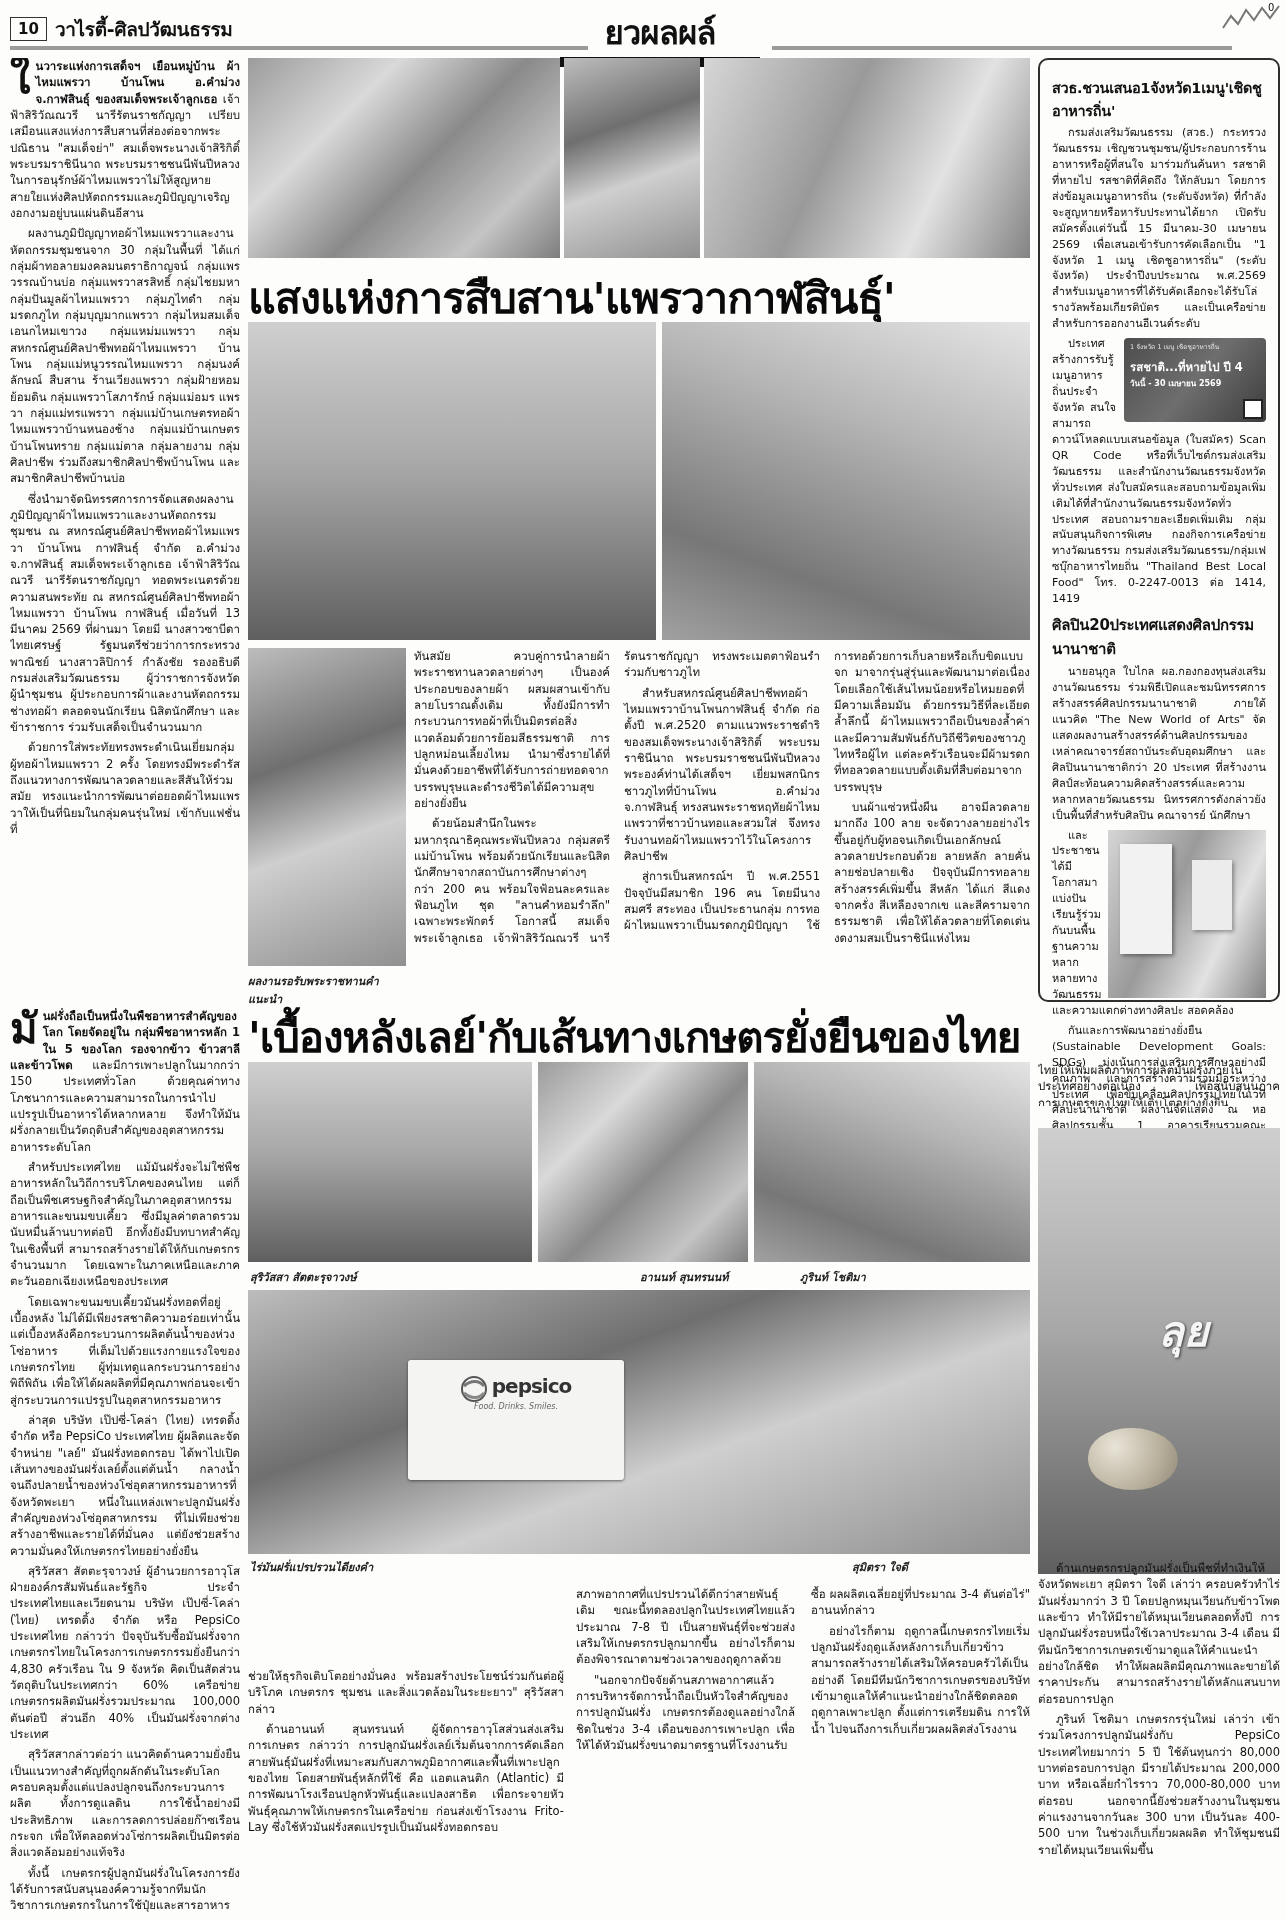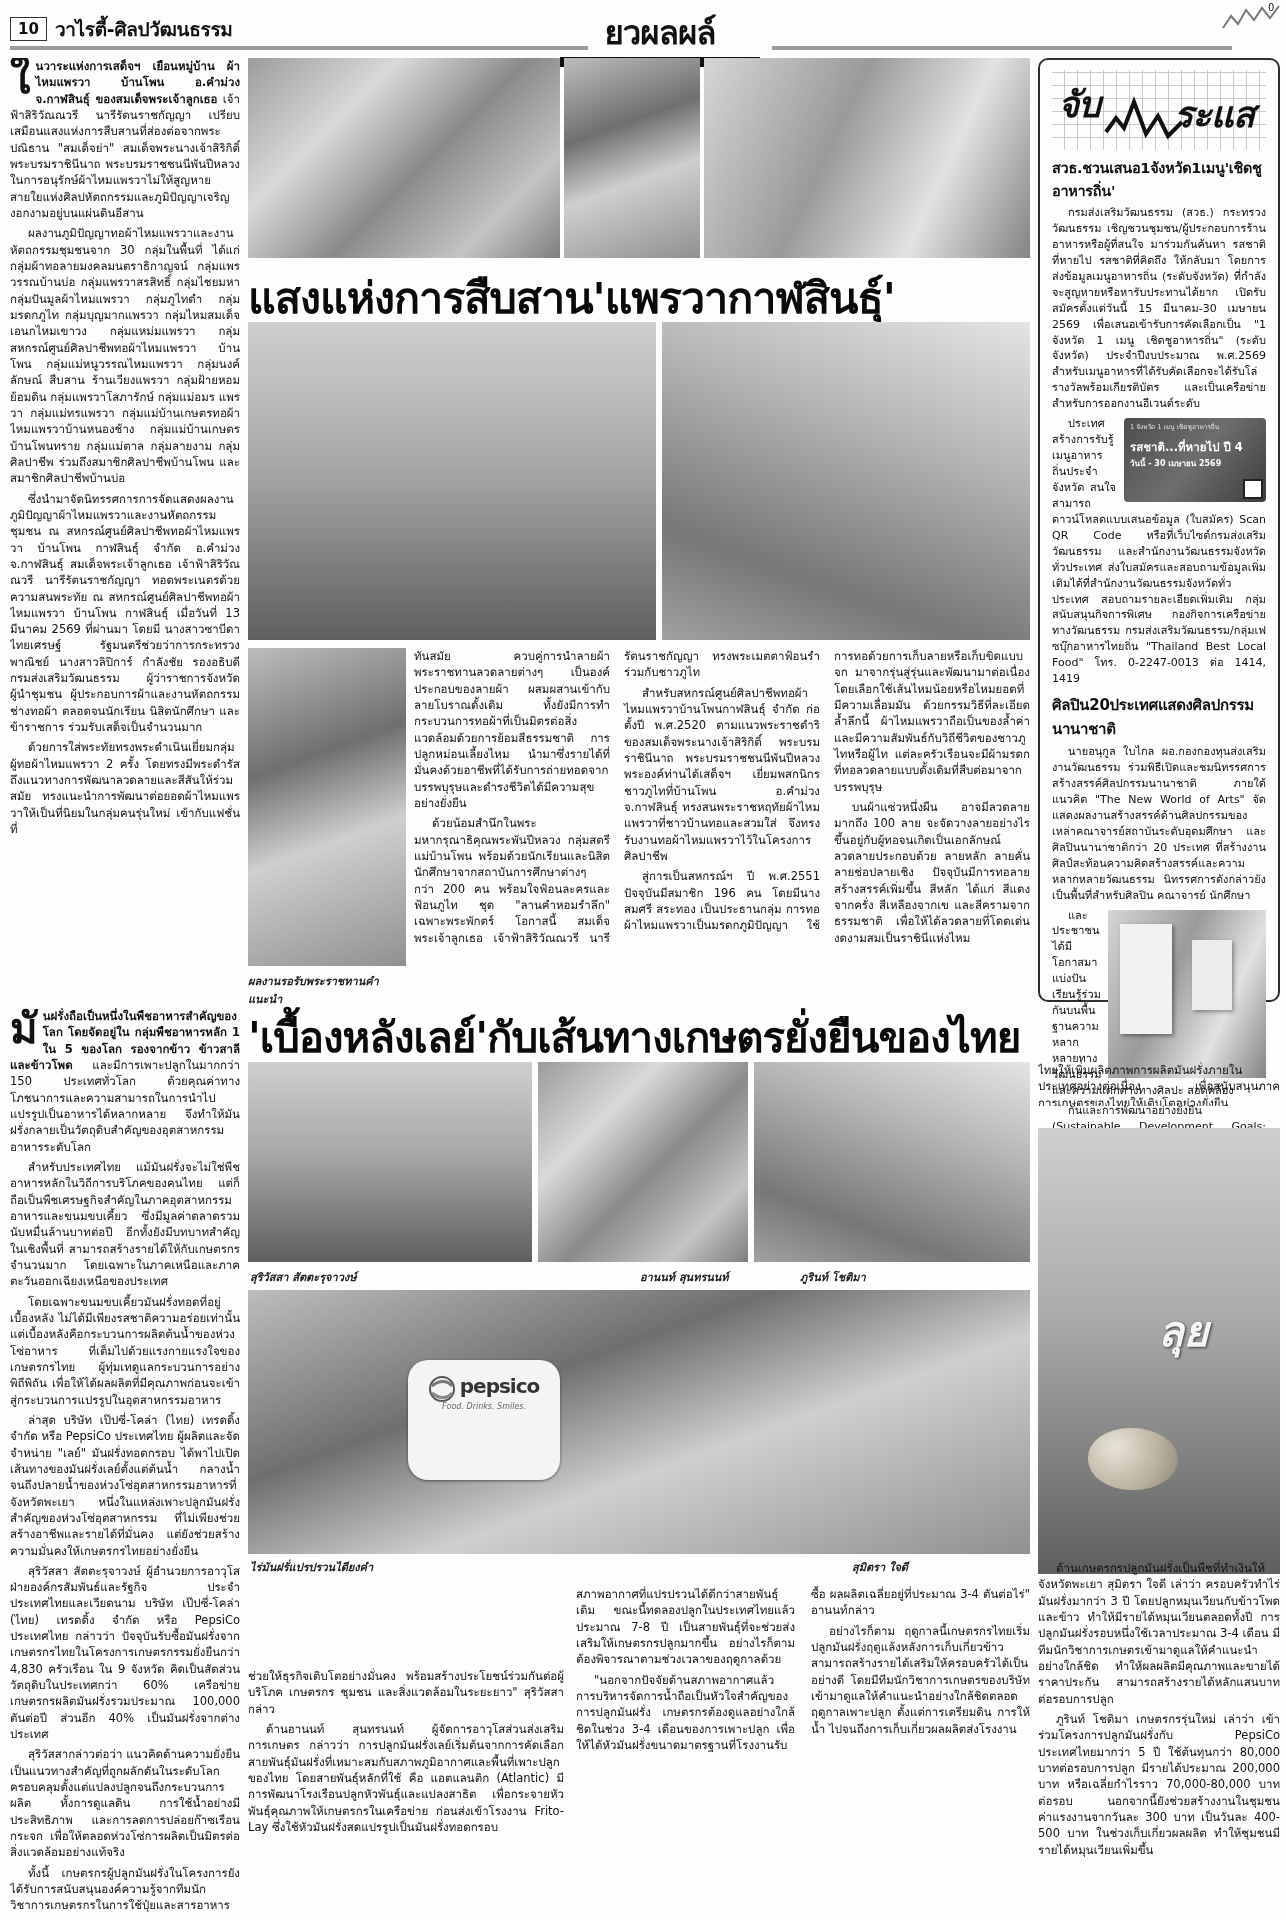--- a/index.html
+++ b/index.html
@@ -82,27 +82,20 @@
 
   <div class="abs body-txt jt" style="left:414px;top:648px;width:616px;height:352px;column-count:3;column-gap:14px;overflow:hidden;">
     <p class="nofirst">ทันสมัย ควบคู่การนำลายผ้าพระราชทานลวดลายต่างๆ เป็นองค์ประกอบของลายผ้า ผสมผสานเข้ากับลายโบราณดั้งเดิม ทั้งยังมีการทำกระบวนการทอผ้าที่เป็นมิตรต่อสิ่งแวดล้อมด้วยการย้อมสีธรรมชาติ การปลูกหม่อนเลี้ยงไหม นำมาซึ่งรายได้ที่มั่นคงด้วยอาชีพที่ได้รับการถ่ายทอดจากบรรพบุรุษและดำรงชีวิตได้มีความสุขอย่างยั่งยืน</p>
     <p>ด้วยน้อมสำนึกในพระมหากรุณาธิคุณพระพันปีหลวง กลุ่มสตรีแม่บ้านโพน พร้อมด้วยนักเรียนและนิสิตนักศึกษาจากสถาบันการศึกษาต่างๆ กว่า 200 คน พร้อมใจฟ้อนละครและฟ้อนภูไท ชุด "ลานคำหอมรำลึก" เฉพาะพระพักตร์ โอกาสนี้ สมเด็จพระเจ้าลูกเธอ เจ้าฟ้าสิริวัณณวรี นารีรัตนราชกัญญา ทรงพระเมตตาฟ้อนรำร่วมกับชาวภูไท</p>
     <p>สำหรับสหกรณ์ศูนย์ศิลปาชีพทอผ้าไหมแพรวาบ้านโพนกาฬสินธุ์ จำกัด ก่อตั้งปี พ.ศ.2520 ตามแนวพระราชดำริของสมเด็จพระนางเจ้าสิริกิติ์ พระบรมราชินีนาถ พระบรมราชชนนีพันปีหลวง พระองค์ท่านได้เสด็จฯ เยี่ยมพสกนิกรชาวภูไทที่บ้านโพน อ.คำม่วง จ.กาฬสินธุ์ ทรงสนพระราชหฤทัยผ้าไหมแพรวาที่ชาวบ้านทอและสวมใส่ จึงทรงรับงานทอผ้าไหมแพรวาไว้ในโครงการศิลปาชีพ</p>
     <p>สู่การเป็นสหกรณ์ฯ ปี พ.ศ.2551 ปัจจุบันมีสมาชิก 196 คน โดยมีนางสมศรี สระทอง เป็นประธานกลุ่ม การทอผ้าไหมแพรวาเป็นมรดกภูมิปัญญา ใช้การทอด้วยการเก็บลายหรือเก็บขิดแบบจก มาจากรุ่นสู่รุ่นและพัฒนามาต่อเนื่อง โดยเลือกใช้เส้นไหมน้อยหรือไหมยอดที่มีความเลื่อมมัน ด้วยกรรมวิธีที่ละเอียดล้ำลึกนี้ ผ้าไหมแพรวาถือเป็นของล้ำค่าและมีความสัมพันธ์กับวิถีชีวิตของชาวภูไทหรือผู้ไท แต่ละครัวเรือนจะมีผ้ามรดกที่ทอลวดลายแบบดั้งเดิมที่สืบต่อมาจากบรรพบุรุษ</p>
     <p>บนผ้าแซ่วหนึ่งผืน อาจมีลวดลายมากถึง 100 ลาย จะจัดวางลายอย่างไรขึ้นอยู่กับผู้ทอจนเกิดเป็นเอกลักษณ์ ลวดลายประกอบด้วย ลายหลัก ลายคั่น ลายช่อปลายเชิง ปัจจุบันมีการทอลายสร้างสรรค์เพิ่มขึ้น สีหลัก ได้แก่ สีแดงจากครั่ง สีเหลืองจากเข และสีครามจากธรรมชาติ เพื่อให้ได้ลวดลายที่โดดเด่นงดงามสมเป็นราชินีแห่งไหม</p>
   </div>
 
   <div class="abs sidebar-box" style="left:1038px;top:58px;width:242px;height:944px;padding:10px 12px;box-sizing:border-box;">
-    <div class="gridbg" style="height:80px;position:relative;margin-bottom:6px;">
-      <span class="kl-txt abs" style="left:6px;top:6px;">จับ</span>
-      <svg class="abs" style="left:52px;top:26px;" width="80" height="44" viewBox="0 0 80 44">
-        <polyline points="2,36 12,22 20,32 30,6 42,38 54,20 64,40 78,26" fill="none" stroke="#111" stroke-width="4"></polyline>
-      </svg>
-      <span class="kl-txt abs" style="left:122px;top:16px;">ระแส</span>
-    </div>
 
     <div class="subhead">สวธ.ชวนเสนอ1จังหวัด1เมนู'เชิดชูอาหารถิ่น'</div>
     <div class="side-txt jt">
       <p>กรมส่งเสริมวัฒนธรรม (สวธ.) กระทรวงวัฒนธรรม เชิญชวนชุมชน/ผู้ประกอบการร้านอาหารหรือผู้ที่สนใจ มาร่วมกันค้นหา รสชาติที่หายไป รสชาติที่คิดถึง ให้กลับมา โดยการส่งข้อมูลเมนูอาหารถิ่น (ระดับจังหวัด) ที่กำลังจะสูญหายหรือหารับประทานได้ยาก เปิดรับสมัครตั้งแต่วันนี้ 15 มีนาคม-30 เมษายน 2569 เพื่อเสนอเข้ารับการคัดเลือกเป็น "1 จังหวัด 1 เมนู เชิดชูอาหารถิ่น" (ระดับจังหวัด) ประจำปีงบประมาณ พ.ศ.2569 สำหรับเมนูอาหารที่ได้รับคัดเลือกจะได้รับโล่รางวัลพร้อมเกียรติบัตร และเป็นเครือข่ายสำหรับการออกงานอีเวนต์ระดับ</p>
       <div class="adbox" style="float:right;width:142px;height:84px;margin:2px 0 4px 8px;padding:5px 6px;box-sizing:border-box;position:relative;">
         <div style="font-size:6.5px;opacity:.85;">1 จังหวัด 1 เมนู เชิดชูอาหารถิ่น</div>
         <div style="font-size:11.5px;font-weight:800;margin-top:6px;">รสชาติ...ที่หายไป ปี 4</div>
         <div style="font-size:8px;font-weight:700;margin-top:3px;">วันนี้ - 30 เมษายน 2569</div>
         <div style="position:absolute;right:5px;bottom:5px;width:16px;height:16px;background:#fff;outline:2px solid #222;"></div>
       </div>
@@ -137,21 +130,21 @@
 
   <div class="abs ph4" style="left:248px;top:1062px;width:284px;height:200px;"></div>
   <div class="abs ph" style="left:538px;top:1062px;width:210px;height:200px;"></div>
   <div class="abs ph5" style="left:754px;top:1062px;width:276px;height:200px;"></div>
 
   <div class="abs caption" style="left:250px;top:1268px;">สุริวัสสา สัตตะรุจาวงษ์</div>
   <div class="abs caption" style="left:640px;top:1268px;">อานนท์ สุนทรนนท์</div>
   <div class="abs caption" style="left:800px;top:1268px;">ภูรินท์ โชติมา</div>
 
   <div class="abs ph2" style="left:248px;top:1290px;width:782px;height:264px;">
-    <div class="sign" style="position:absolute;left:160px;top:70px;width:152px;height:120px;padding:14px 10px;box-sizing:border-box;text-align:center;border-radius:20px;">
+    <div class="sign" style="position:absolute;left:160px;top:70px;width:216px;height:120px;padding:14px 10px;box-sizing:border-box;text-align:center;">
       <svg width="26" height="26" viewBox="0 0 26 26" style="vertical-align:middle;">
         <circle cx="13" cy="13" r="12" fill="none" stroke="#555" stroke-width="2"></circle>
         <path d="M3 10 C10 4, 18 4, 23 10" fill="none" stroke="#777" stroke-width="3"></path>
         <path d="M3 17 C10 23, 18 23, 23 17" fill="none" stroke="#888" stroke-width="3"></path>
       </svg>
       <span style="font-size:20px;font-weight:800;letter-spacing:-1px;color:#333;">pepsico</span>
       <div style="font-size:8px;color:#666;font-style:italic;">Food. Drinks. Smiles.</div>
     </div>
   </div>
   <div class="abs caption" style="left:250px;top:1558px;">ไร่มันฝรั่แปรปรวนไดียงคำ</div>

